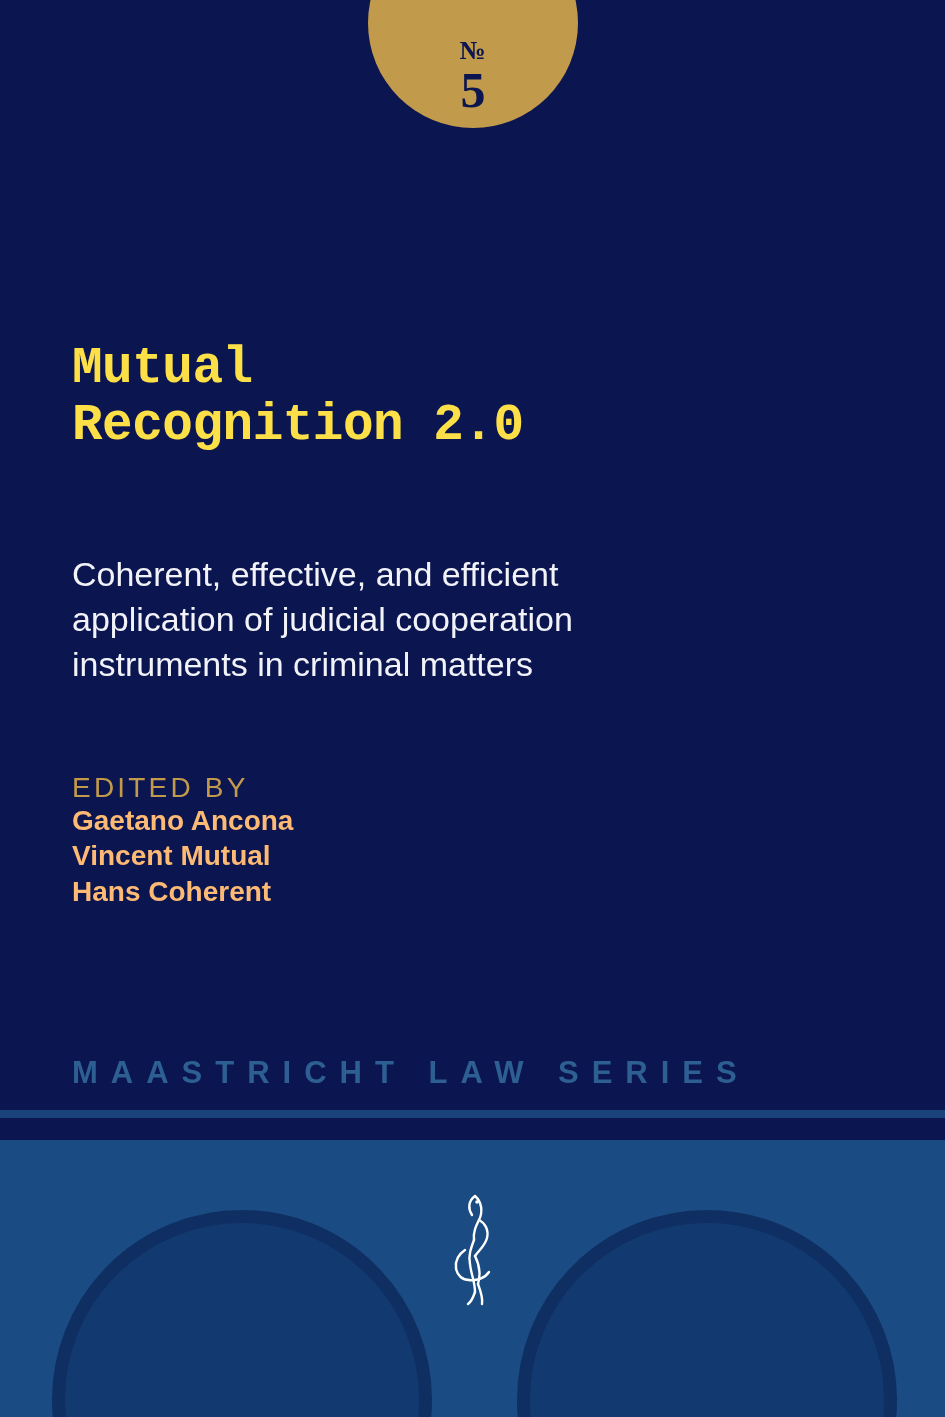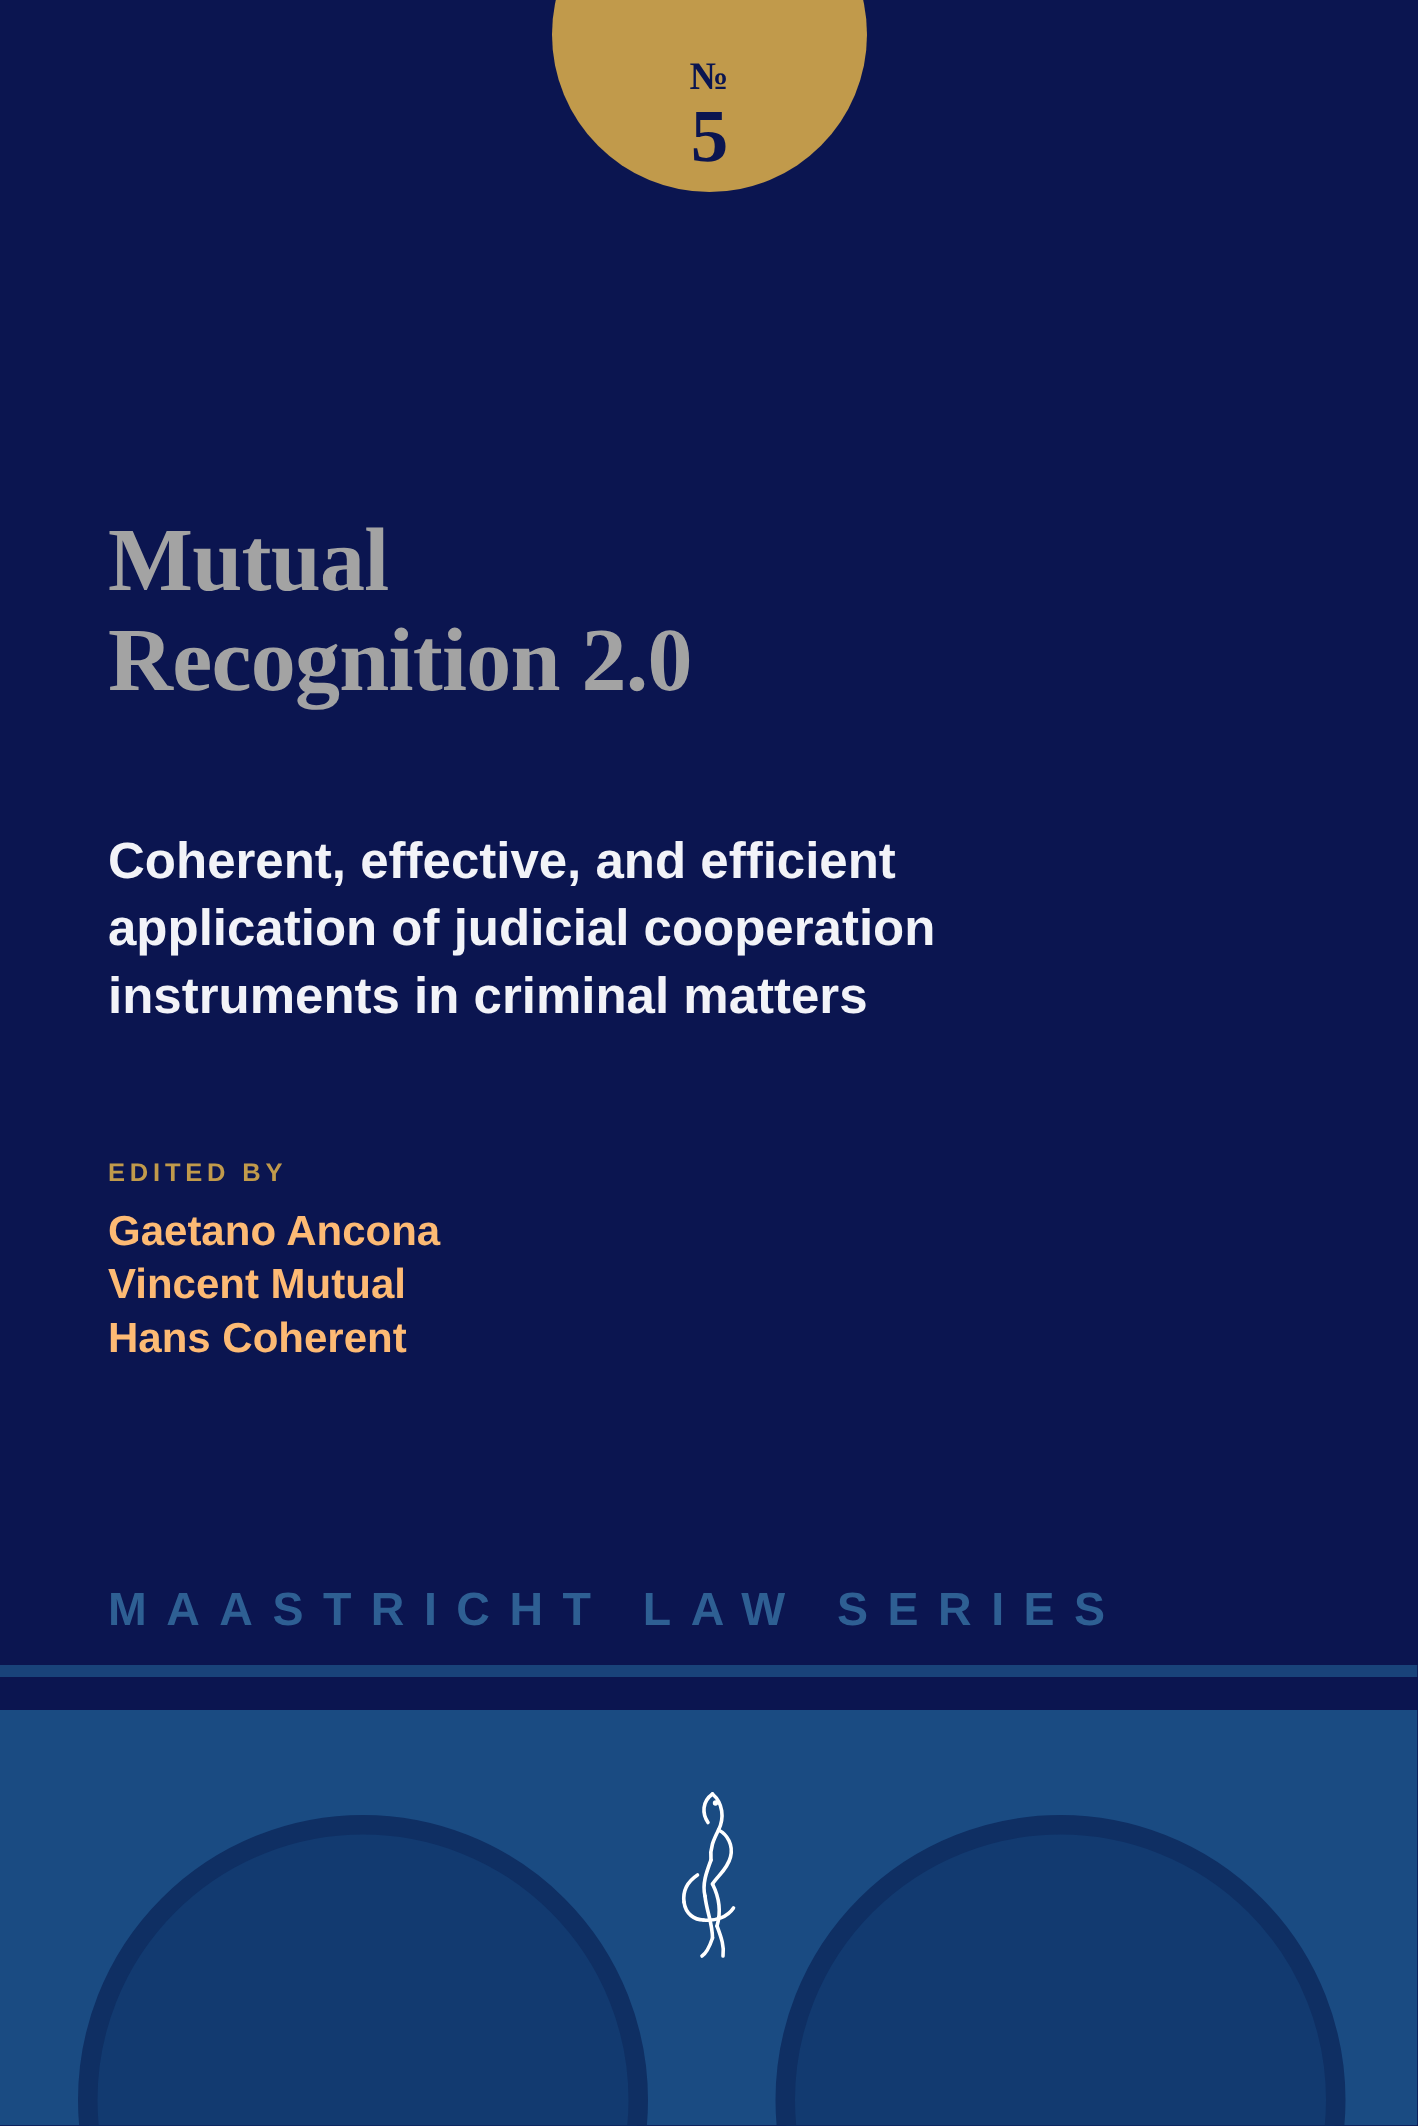--- a/index.html
+++ b/index.html
@@ -55,48 +55,48 @@
   }
 
   
   .title-block {
     position: absolute;
     left: 72px;
     top: 340px;
     width: 640px;
   }
   .title-line {
-    font-family: Liberation Serif, serif;
-    font-weight: bold;
-    font-size: 60px;
+    font-family: Liberation Mono, monospace;
+    font-weight: bold;
+    font-size: 51px;
     line-height: 1.12;
-    color: #a3a3a3;
+    color: #fde047;
     letter-spacing: -0.5px;
   }
 
   .subtitle {
     position: absolute;
     left: 72px;
     top: 552px;
     width: 610px;
     font-family: "Liberation Sans", sans-serif;
     font-size: 34px;
     line-height: 1.33;
     color: #f2f3f8;
-    font-weight: 700;
+    font-weight: 400;
   }
 
   
   .edited-by {
     position: absolute;
     left: 72px;
     top: 772px;
     font-family: "Liberation Sans", sans-serif;
-    font-size: 17px;
-    font-weight: bold;
+    font-size: 28px;
+    font-weight: normal;
     letter-spacing: 3.2px;
     color: #c19a4b;
   }
   .editors {
     position: absolute;
     left: 72px;
     top: 803px;
     width: 520px;
   }
   .editor-name {

